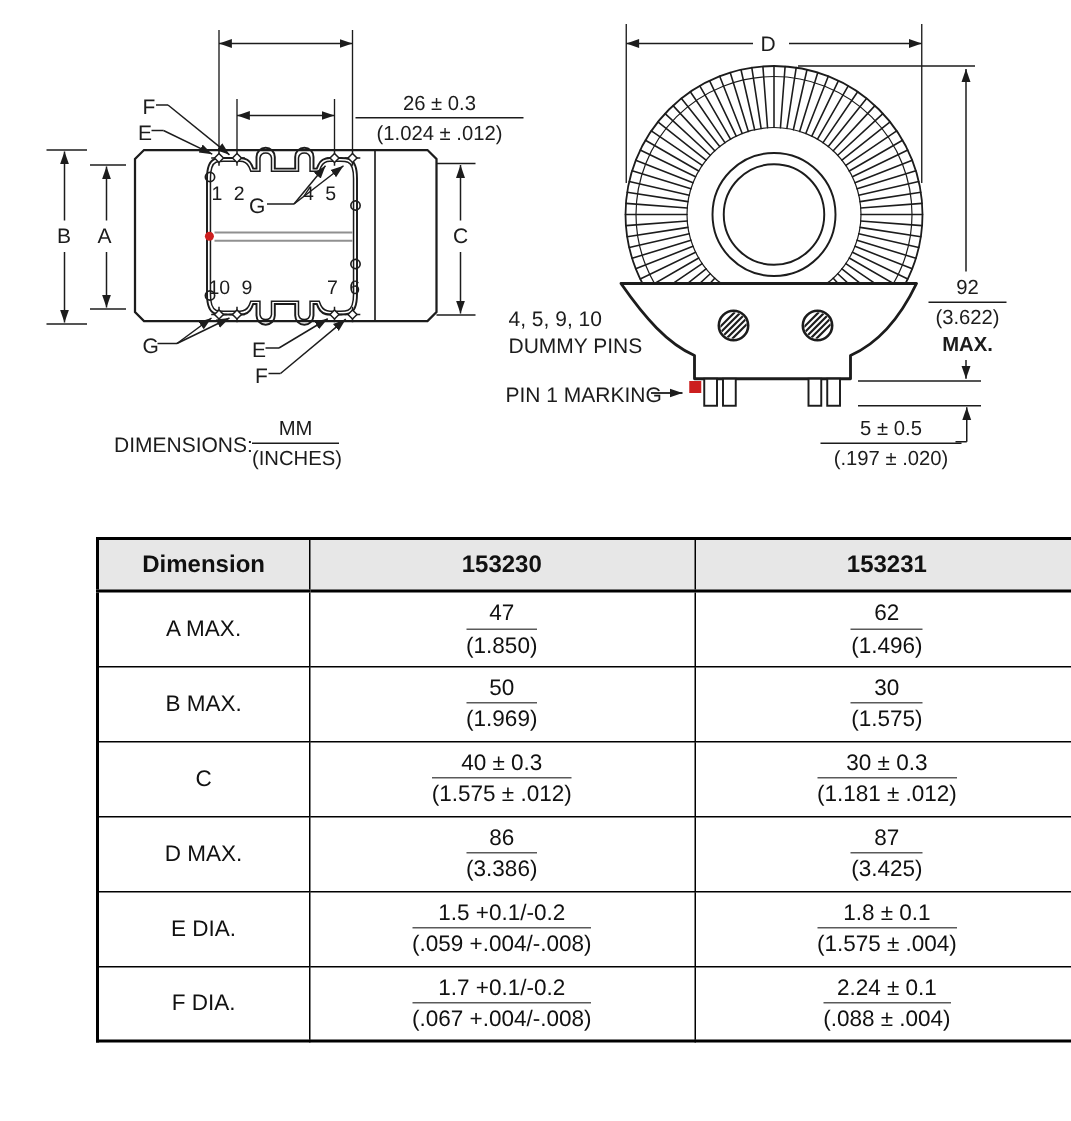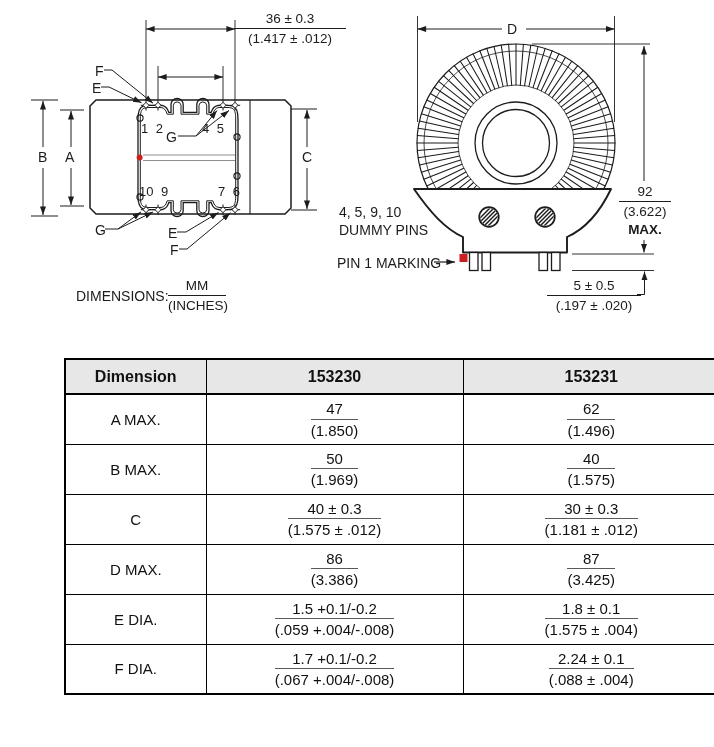--- a/index.html
+++ b/index.html
@@ -260,23 +260,23 @@
 
       <line class="ln" stroke-width="0.9" x1="572" y1="254" x2="654" y2="254"></line>
       <line class="ln" stroke-width="0.9" x1="572" y1="270.5" x2="654" y2="270.5"></line>
       <path class="ln" stroke-width="1" d="M637,294.5 L644.5,294.5"></path>
       <line class="ln" stroke-width="1" x1="644.5" y1="294.5" x2="644.5" y2="271.5" marker-end="url(#ae)"></line>
 
       <line class="ln" stroke-width="1.2" x1="434" y1="262" x2="455" y2="262" marker-end="url(#ae)"></line>
     </g>
   </svg>
 
-  <div class="frac" style="left:234px;top:10px;width:112px">
-    <div class="num">36 ± 0.3</div>
-    <div class="den">(1.417 ± .012)</div>
+  <div class="frac" style="left:237px;top:60px;width:112px">
+    <div class="num">26 ± 0.3</div>
+    <div class="den">(1.024 ± .012)</div>
   </div>
 
   <div class="dlbl" style="left:95px;top:63px">F</div>
   <div class="dlbl" style="left:92px;top:80px">E</div>
   <div class="dlbl" style="left:166px;top:129px">G</div>
   <div class="dlbl" style="left:38px;top:149px">B</div>
   <div class="dlbl" style="left:65px;top:149px">A</div>
   <div class="dlbl" style="left:302px;top:149px">C</div>
   <div class="dlbl" style="left:95px;top:222px">G</div>
   <div class="dlbl" style="left:168px;top:225px">E</div>
@@ -324,21 +324,21 @@
     </thead>
     <tbody>
       <tr>
         <td>A MAX.</td>
         <td><div class="tfrac"><div class="num">47</div><div class="den">(1.850)</div></div></td>
         <td><div class="tfrac"><div class="num">62</div><div class="den">(1.496)</div></div></td>
       </tr>
       <tr>
         <td>B MAX.</td>
         <td><div class="tfrac"><div class="num">50</div><div class="den">(1.969)</div></div></td>
-        <td><div class="tfrac"><div class="num">40</div><div class="den">(1.575)</div></div></td>
+        <td><div class="tfrac"><div class="num">30</div><div class="den">(1.575)</div></div></td>
       </tr>
       <tr>
         <td>C</td>
         <td><div class="tfrac"><div class="num">40 ± 0.3</div><div class="den">(1.575 ± .012)</div></div></td>
         <td><div class="tfrac"><div class="num">30 ± 0.3</div><div class="den">(1.181 ± .012)</div></div></td>
       </tr>
       <tr>
         <td>D MAX.</td>
         <td><div class="tfrac"><div class="num">86</div><div class="den">(3.386)</div></div></td>
         <td><div class="tfrac"><div class="num">87</div><div class="den">(3.425)</div></div></td>

